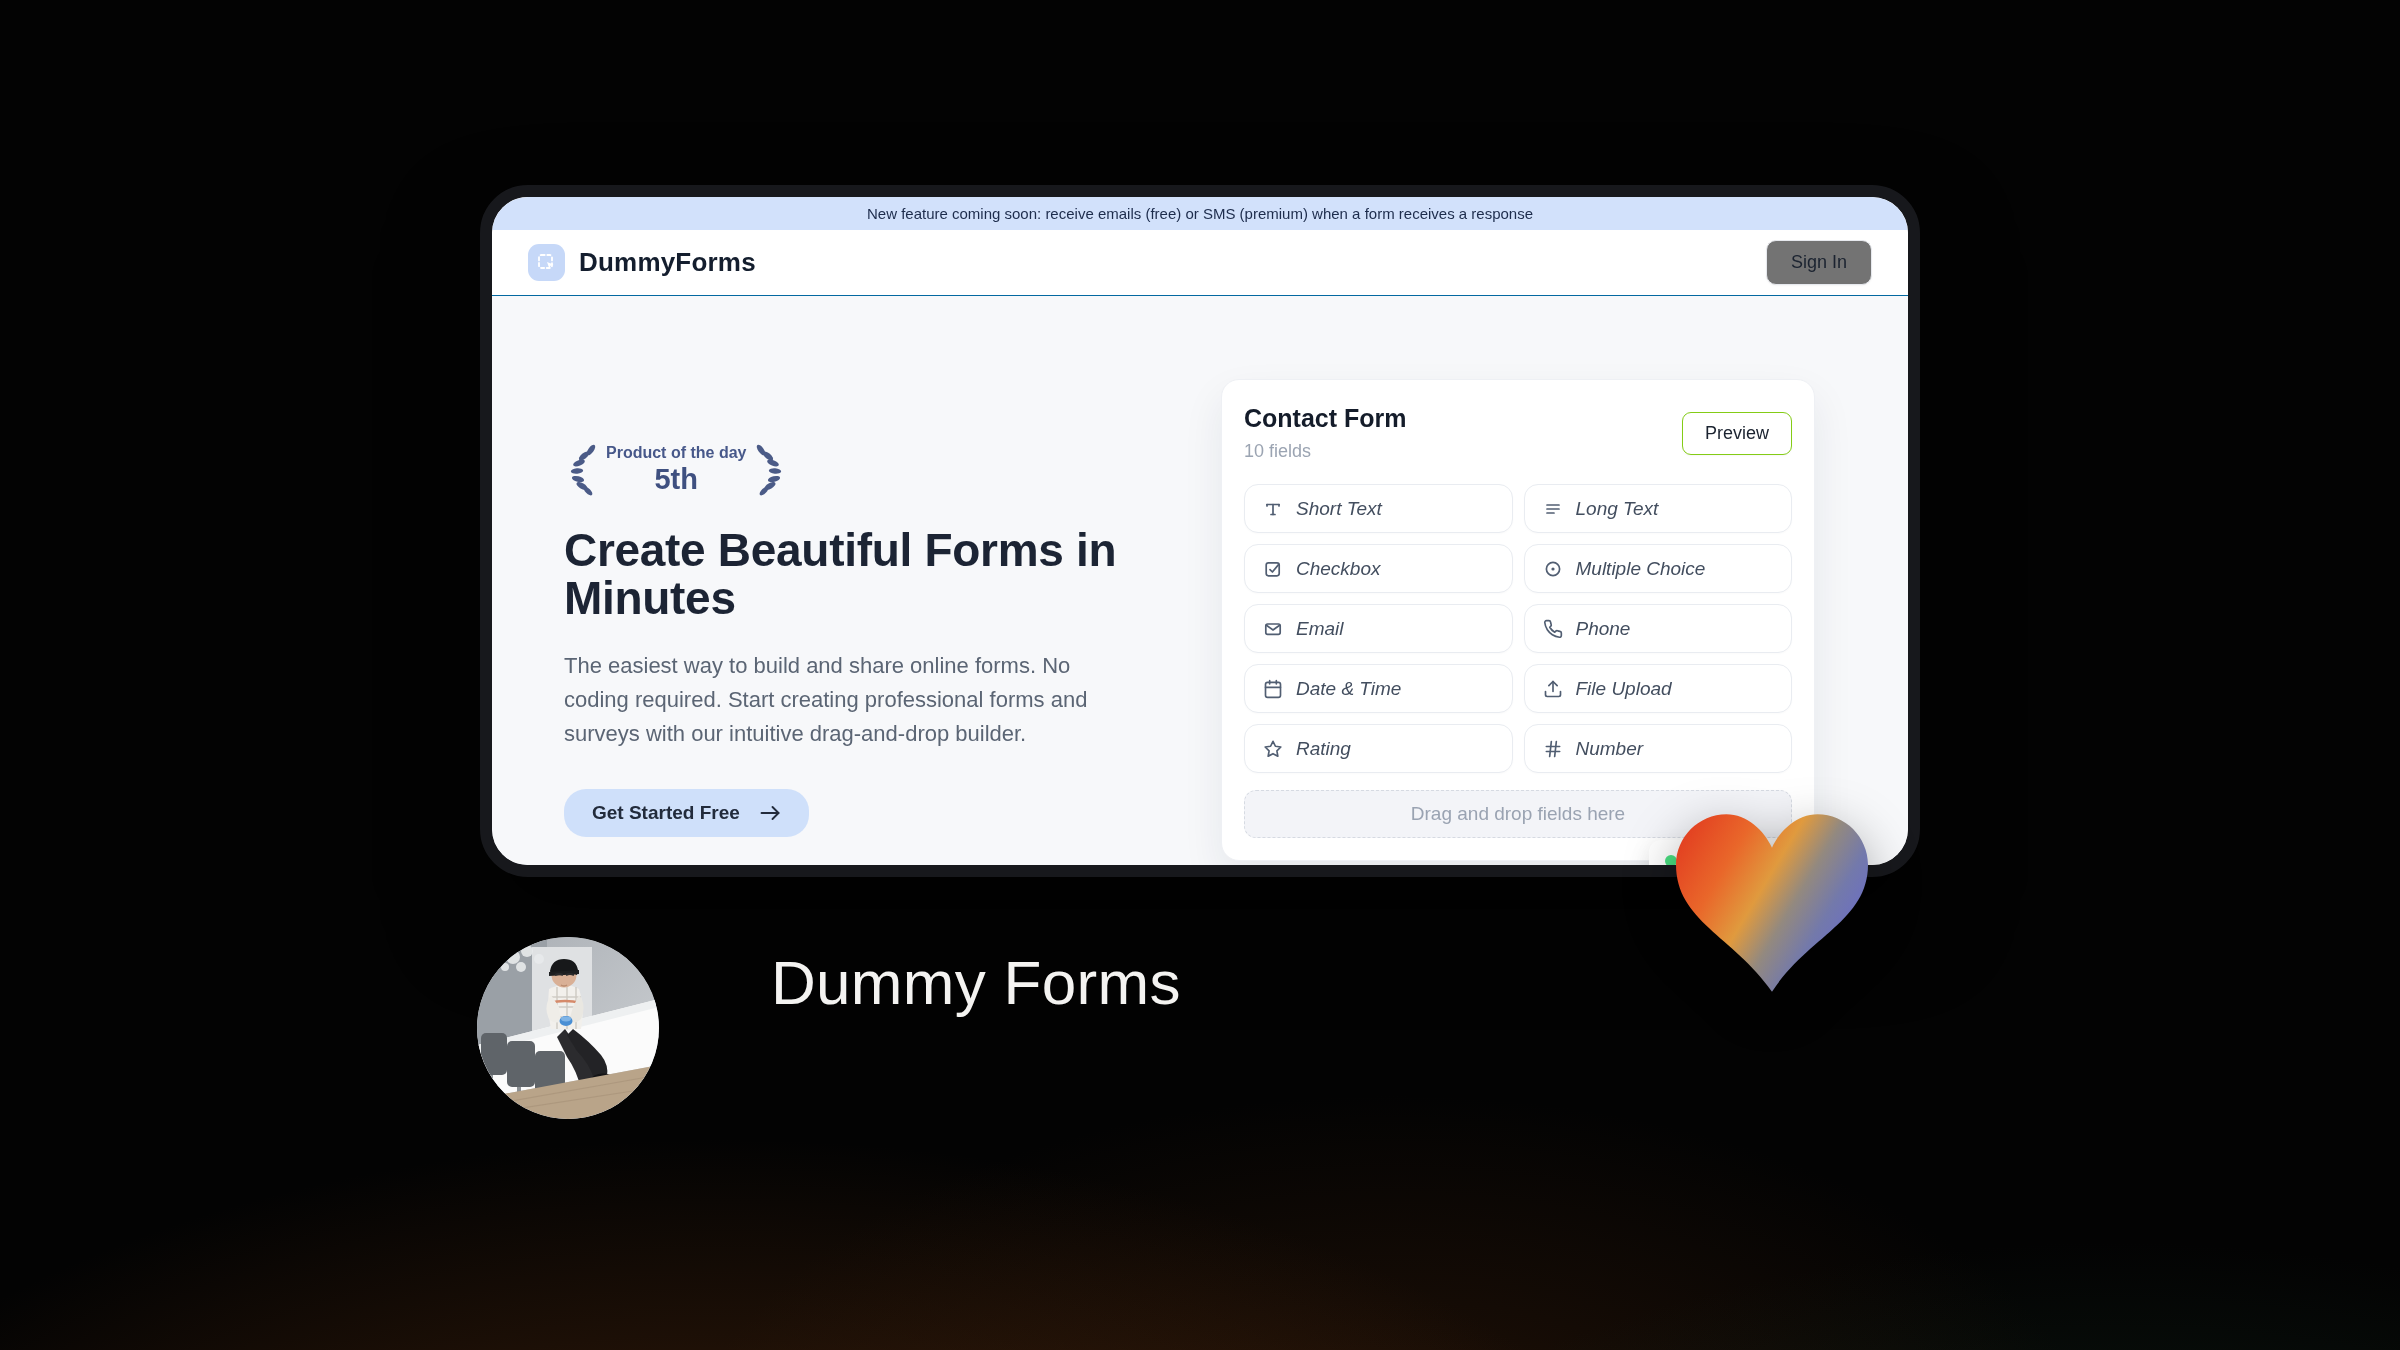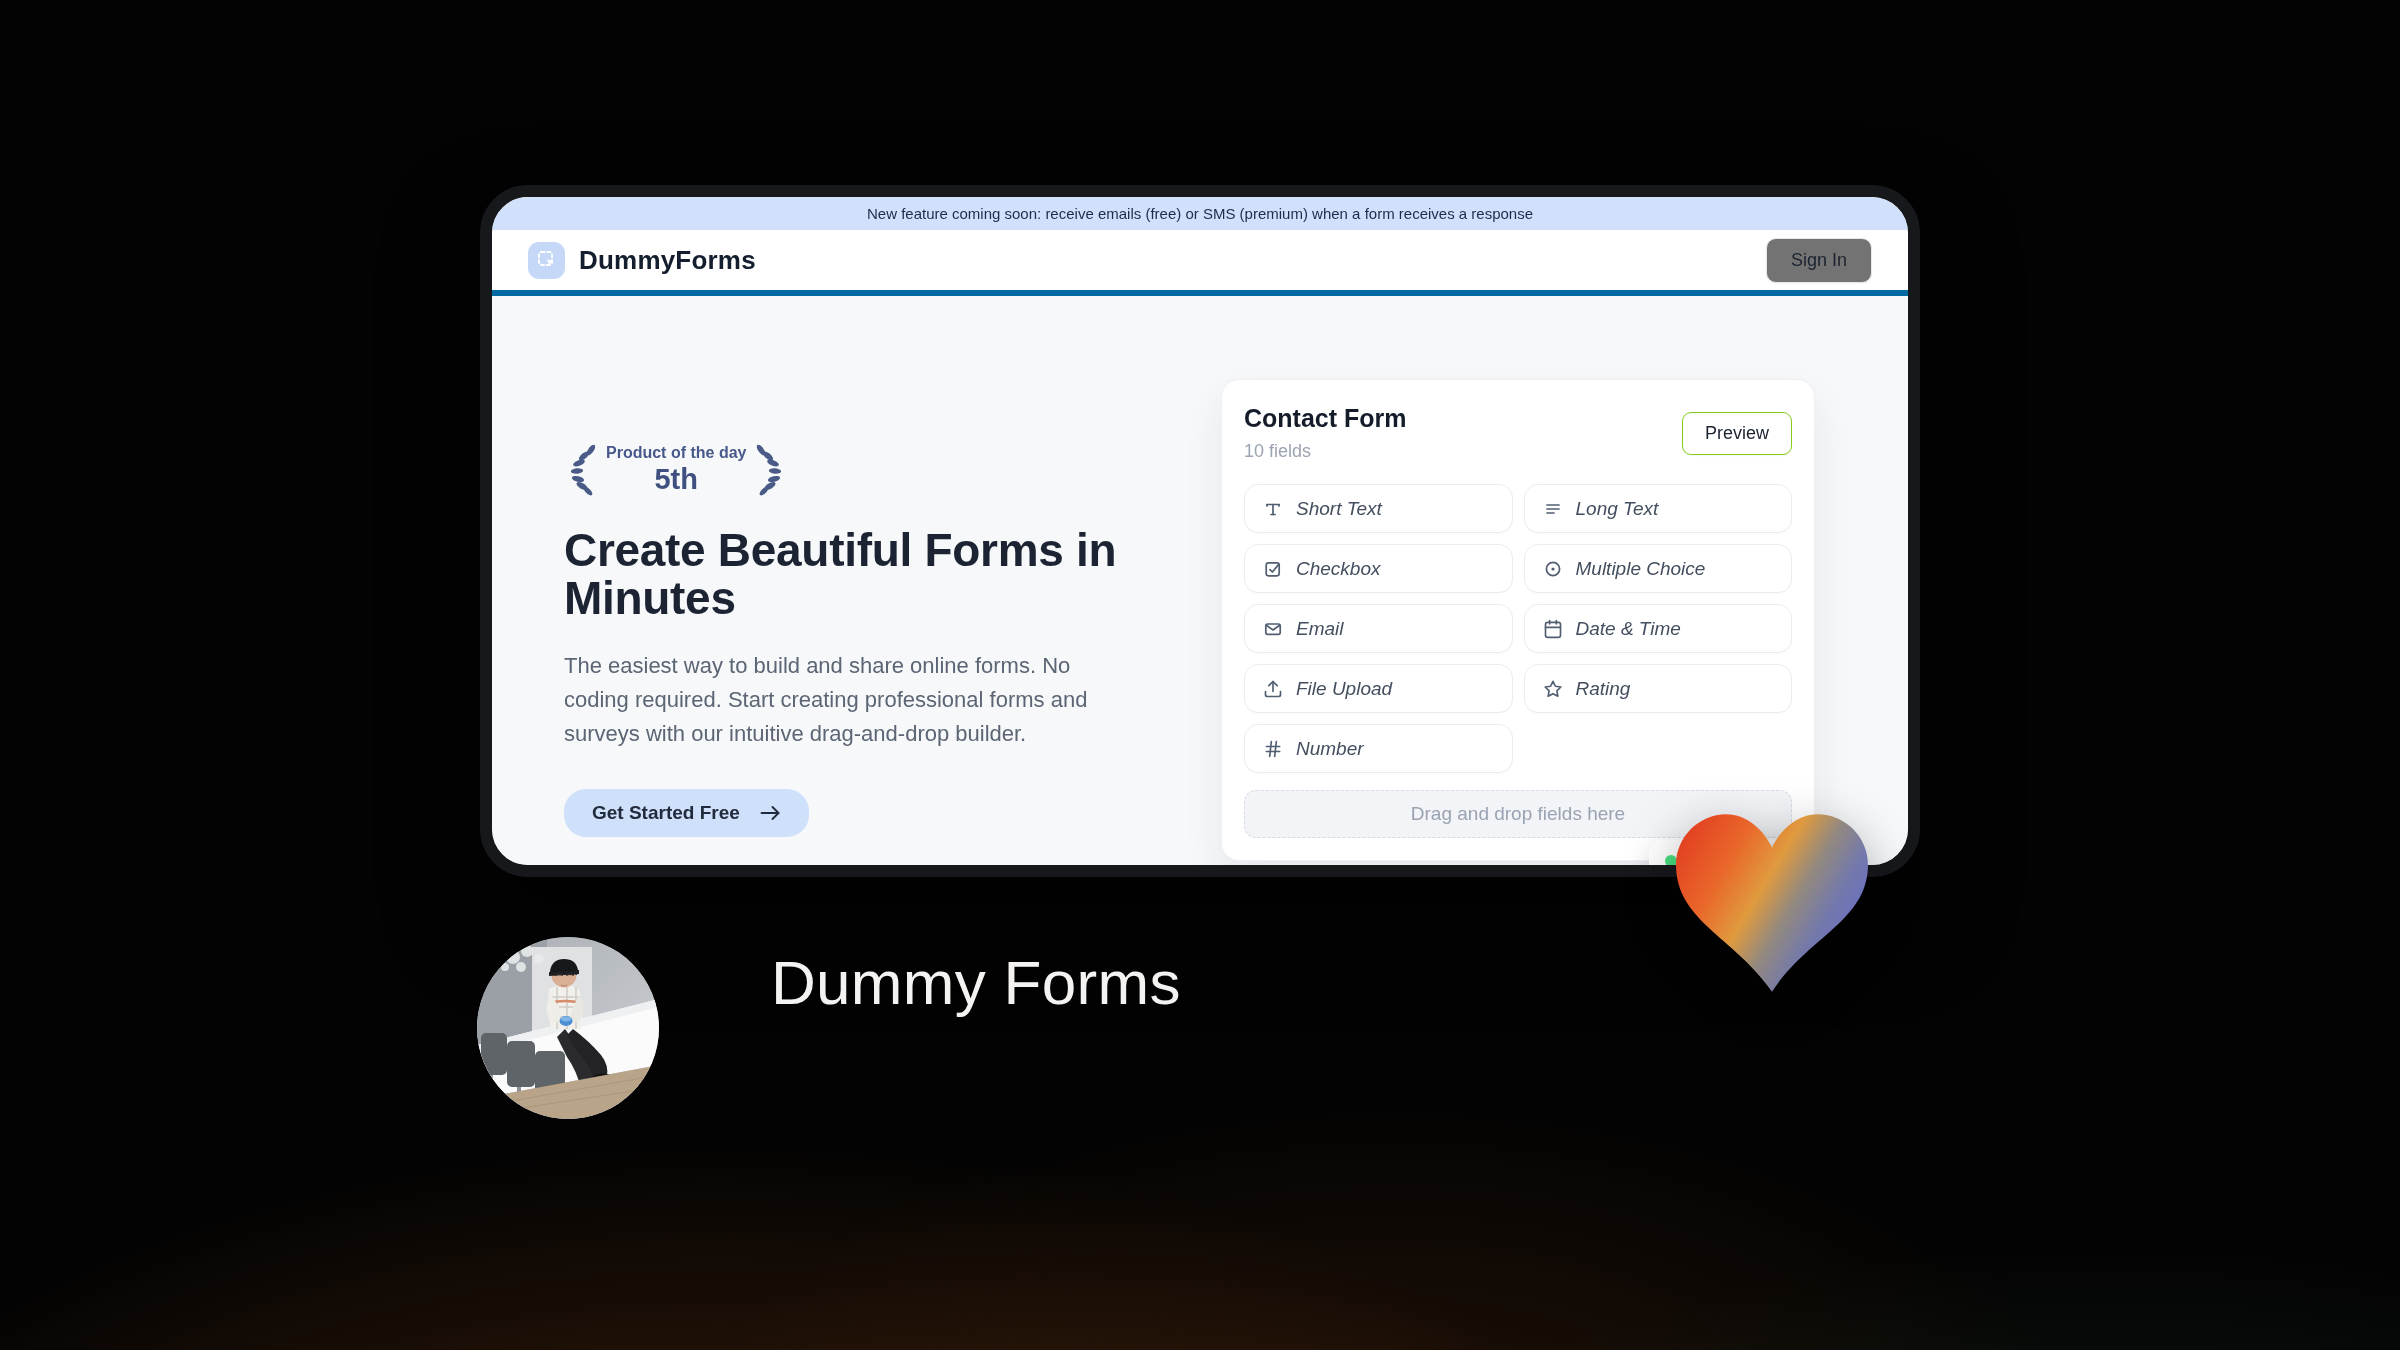--- a/index.html
+++ b/index.html
@@ -20,21 +20,21 @@
     border:12px solid #17181c; border-radius:48px; background:#f7f8fa;
     box-shadow:0 45px 90px rgba(0,0,0,0.55);
     overflow:hidden;
   }
   .device-inner { width:100%; height:100%; border-radius:36px; overflow:hidden; display:flex; flex-direction:column; }
   .banner {
     height:33px; background:#d2e1fb; color:#1d2c4c; font-size:15px;
     display:flex; align-items:center; justify-content:center; flex:0 0 auto;
   }
   .appbar {
-    height:66px; background:#ffffff; border-bottom:6px solid #0369a1;
+    height:66px; background:#ffffff; border-bottom:1px solid #0369a1;
     display:flex; align-items:center; padding:0 36px; flex:0 0 auto;
   }
   .logo-tile {
     width:37px; height:37px; border-radius:11px; background:#c6d8f8;
     display:flex; align-items:center; justify-content:center;
   }
   .brand { font-size:26px; font-weight:700; color:#141e2e; margin-left:14px; letter-spacing:0.2px; }
   .appbar-spacer { flex:1; }
   .signin-btn {
     background:#737373; border:1px solid #e7e9ee; border-radius:10px; padding:11px 24px;
@@ -224,20 +224,28 @@
                 <svg viewBox="0 0 20 20" fill="none" stroke="currentColor" stroke-width="1.7" stroke-linecap="round" stroke-linejoin="round">
                   <rect x="2.8" y="5" width="14.4" height="10.4" rx="1.8"></rect>
                   <path d="M3.4 6.2 L10 11 L16.6 6.2"></path>
                 </svg>
               </span>
               <span class="chip-label">Email</span>
             </div>
             <div class="chip">
               <span class="chip-icon">
                 <svg viewBox="0 0 24 24" fill="none" stroke="currentColor" stroke-width="2" stroke-linecap="round" stroke-linejoin="round">
+                  <path d="M22 16.92v3a2 2 0 0 1-2.18 2 19.79 19.79 0 0 1-8.63-3.07 19.5 19.5 0 0 1-6-6 19.79 19.79 0 0 1-3.07-8.67A2 2 0 0 1 4.11 2h3a2 2 0 0 1 2 1.72 12.84 12.84 0 0 0 .7 2.81 2 2 0 0 1-.45 2.11L8.09 9.91a16 16 0 0 0 6 6l1.27-1.27a2 2 0 0 1 2.11-.45 12.84 12.84 0 0 0 2.81.7A2 2 0 0 1 22 16.92z"></path>
+                </svg>
+              </span>
+              <span class="chip-label">Phone</span>
+            </div>
+            <div class="chip">
+              <span class="chip-icon">
+                <svg viewBox="0 0 24 24" fill="none" stroke="currentColor" stroke-width="2" stroke-linecap="round" stroke-linejoin="round">
                   <rect x="3" y="4" width="18" height="18" rx="2.5"></rect>
                   <path d="M16 2v4M8 2v4M3 10h18"></path>
                 </svg>
               </span>
               <span class="chip-label">Date &amp; Time</span>
             </div>
             <div class="chip">
               <span class="chip-icon">
                 <svg viewBox="0 0 24 24" fill="none" stroke="currentColor" stroke-width="2" stroke-linecap="round" stroke-linejoin="round">
                   <path d="M21 15v4a2 2 0 0 1-2 2H5a2 2 0 0 1-2-2v-4"></path>

